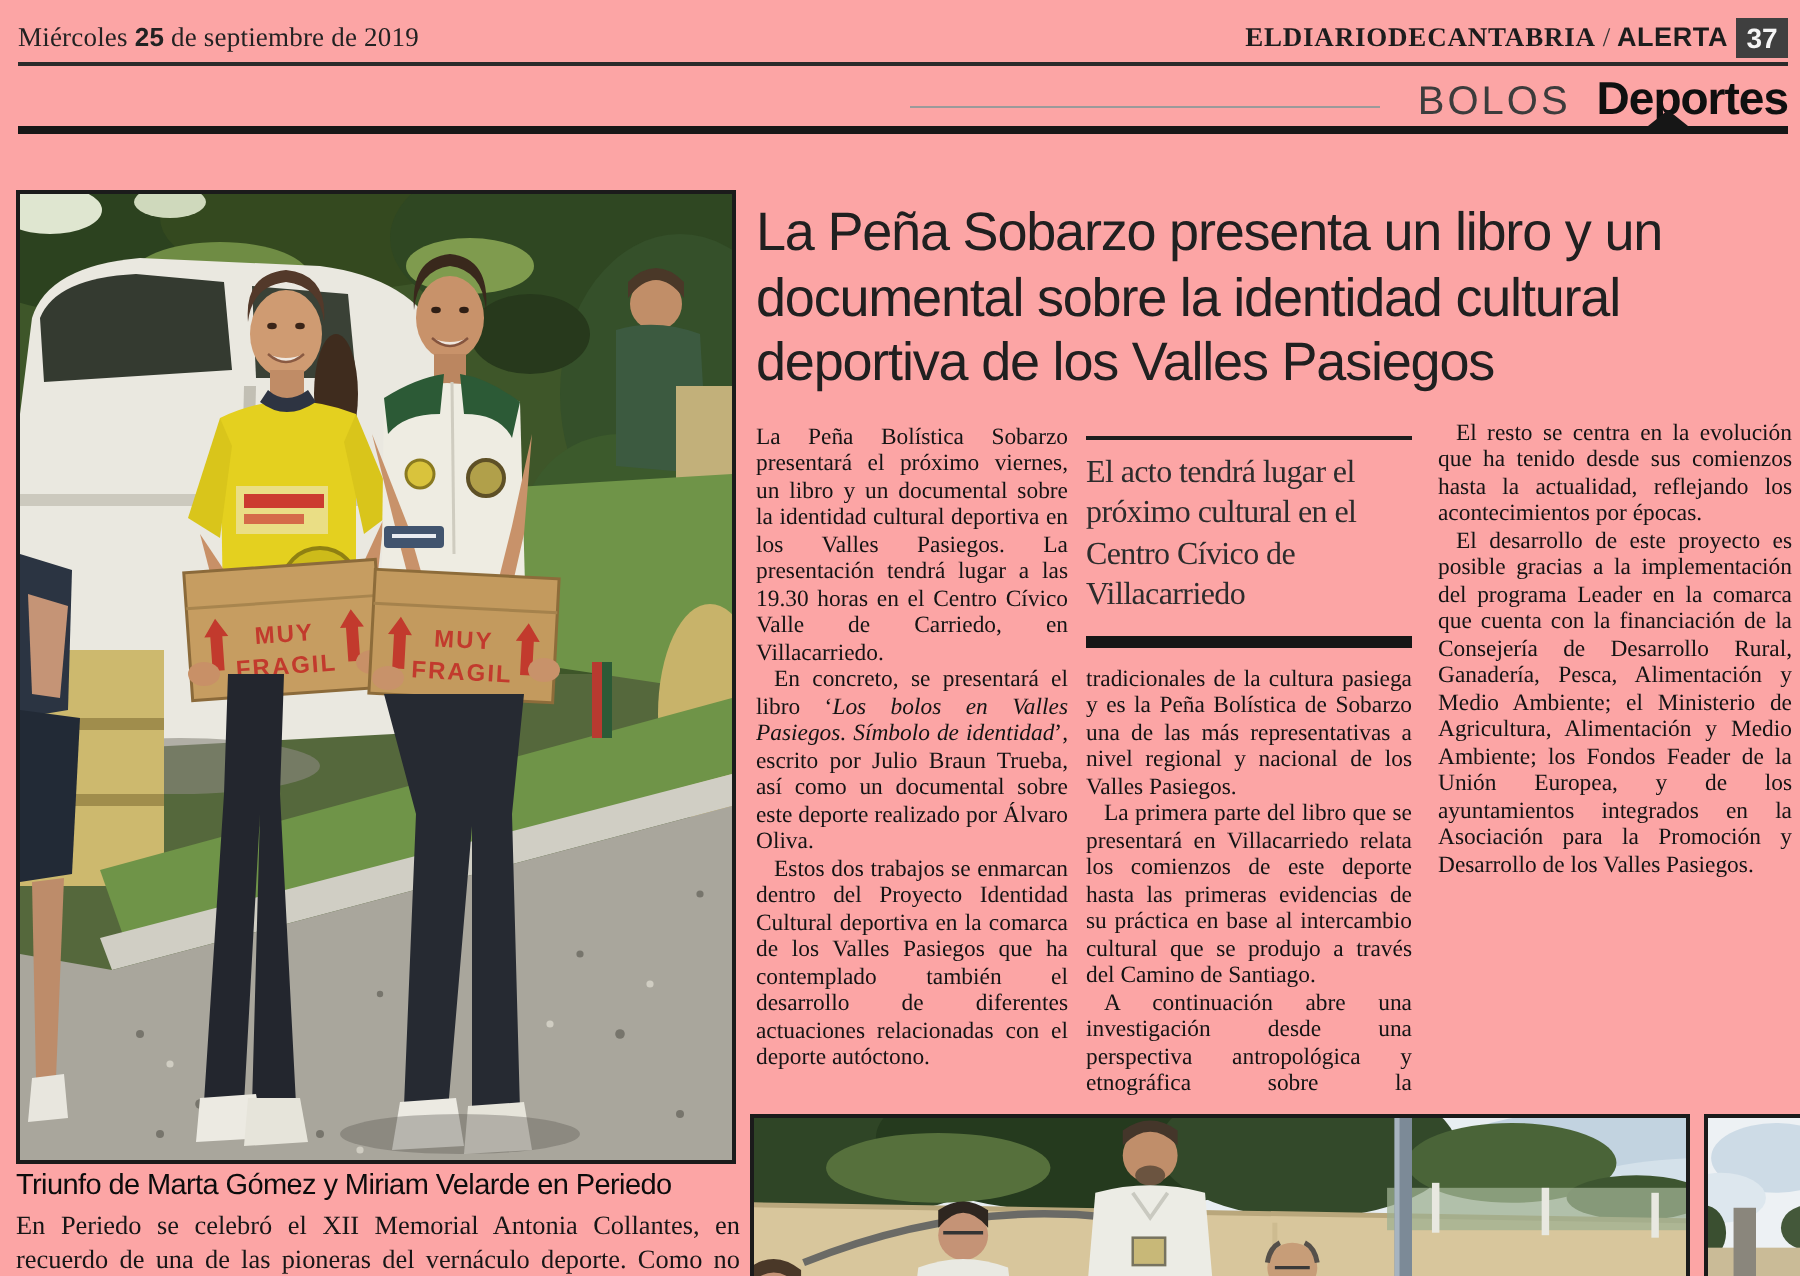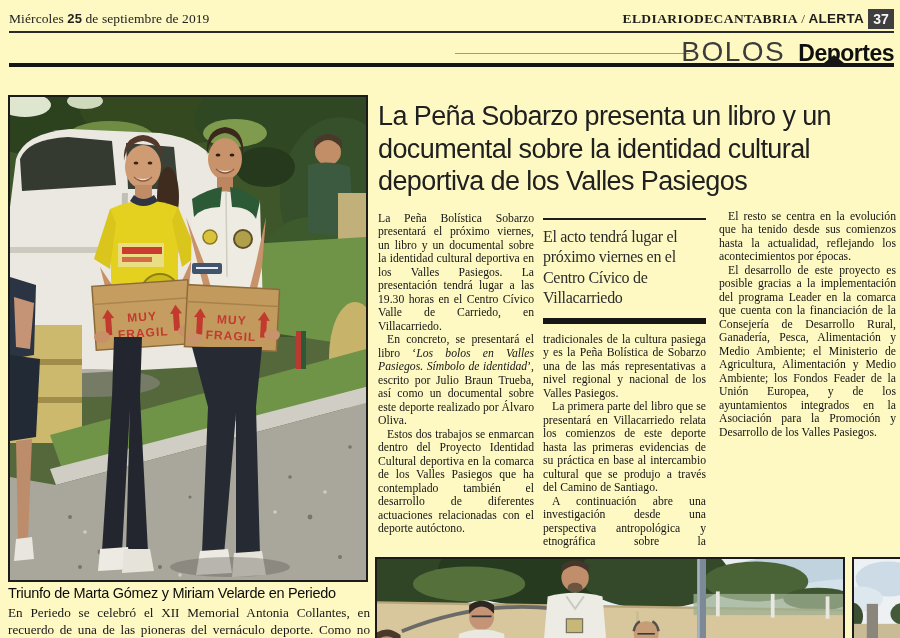--- a/index.html
+++ b/index.html
@@ -1,33 +1,33 @@
 <!DOCTYPE html>
 <html lang="es"><head>
 <meta charset="utf-8">
 <style>
   html,body{margin:0;padding:0;background:#e8e8e8;}
-  .page{position:relative;width:900px;height:638px;background:#fef9c3;overflow:hidden;
+  .page{position:relative;width:900px;height:638px;background:#fca5a5;overflow:hidden;
         font-family:"Liberation Serif",serif;color:#1a1a1a;}
 
   
   .date-row{position:absolute;top:11px;left:9px;font-size:13.5px;color:#222;letter-spacing:.1px;}
   .date-row .day{font-family:"Liberation Sans",sans-serif;font-weight:bold;font-size:13px;}
   .brand-row{position:absolute;top:11px;right:36px;font-size:13.5px;color:#1d1d1d;white-space:nowrap;}
   .brand-row .paper{font-weight:bold;letter-spacing:.4px;}
   .brand-row .sep{color:#333;}
   .brand-row .alerta{font-family:"Liberation Sans",sans-serif;font-weight:bold;letter-spacing:.3px;}
   .pagenum{position:absolute;top:9px;right:6px;width:26px;height:20px;background:#3f3f3f;
            color:#f5f5f5;font-family:"Liberation Sans",sans-serif;font-weight:bold;font-size:14px;
            display:flex;align-items:center;justify-content:center;}
   .rule-thin{position:absolute;top:31px;left:9px;right:6px;height:1.5px;background:#2b2b2b;}
   .kicker-line{position:absolute;top:53px;left:455px;width:235px;height:1px;background:#9a9a9a;}
   .section-row{position:absolute;top:36px;right:6px;display:flex;align-items:baseline;gap:13px;
                font-family:"Liberation Sans",sans-serif;}
-  .kicker{font-size:28px;color:#3c3c3c;letter-spacing:1.5px;}
+  .kicker{font-size:20px;color:#3c3c3c;letter-spacing:1.5px;}
   .section-name{font-size:23px;font-weight:bold;color:#101010;letter-spacing:-.5px;}
   .rule-thick{position:absolute;top:63px;left:9px;right:6px;height:4px;background:#161616;}
   .tri-up{position:absolute;top:55px;left:824px;width:0;height:0;
           border-left:10px solid transparent;border-right:10px solid transparent;border-bottom:8px solid #161616;}
 
   
   .photo-main{position:absolute;left:8px;top:95px;width:360px;height:487px;border:2px solid #1b1b1b;box-sizing:border-box;background:#55683c;}
   .photo-strip{position:absolute;left:375px;top:557px;width:470px;height:100px;border:2px solid #1b1b1b;box-sizing:border-box;background:#e8eef2;}
   .photo-right{position:absolute;left:852px;top:557px;width:52px;height:100px;border:2px solid #1b1b1b;box-sizing:border-box;background:#edf1f4;}
   .photo-main svg,.photo-strip svg,.photo-right svg{display:block;}
@@ -256,21 +256,21 @@
       <div class="col col1">
         <p>La Peña Bolística Sobarzo presentará el próximo viernes, un libro y un documental sobre la identidad cultural deportiva en los Valles Pasiegos. La presentación tendrá lugar a las 19.30 horas en el Centro Cívico Valle de Carriedo, en Villacarriedo.</p>
         <p class="indent"><span>En concreto, se presentará el libro ‘</span><span class="booktitle">Los bolos en Valles Pasiegos. Símbolo de identidad</span><span>’, escrito por Julio Braun Trueba, así como un documental sobre este deporte realizado por Álvaro Oliva.</span></p>
         <p class="indent">Estos dos trabajos se enmarcan dentro del Proyecto Identidad Cultural deportiva en la comarca de los Valles Pasiegos que ha contemplado también el desarrollo de diferentes actuaciones relacionadas con el deporte autóctono.</p>
 
       </div>
 
       <div class="col col2">
         <div class="pullquote">
           <div>El acto tendrá lugar el</div>
-          <div>próximo viernes en el</div>
+          <div>próximo cultural en el</div>
           <div>Centro Cívico de</div>
           <div>Villacarriedo</div>
         </div>
         <div class="pq-bar"></div>
         <div class="body">
           <p>tradicionales de la cultura pasiega y es la Peña Bolística de Sobarzo una de las más representativas a nivel regional y nacional de los Valles Pasiegos.</p>
           <p class="indent">La primera parte del libro que se presentará en Villacarriedo relata los comienzos de este deporte hasta las primeras evidencias de su práctica en base al intercambio cultural que se produjo a través del Camino de Santiago.</p>
           <p class="indent force-just">A continuación abre una investigación desde una perspectiva antropológica y etnográfica sobre la</p>
         </div>
       </div>

